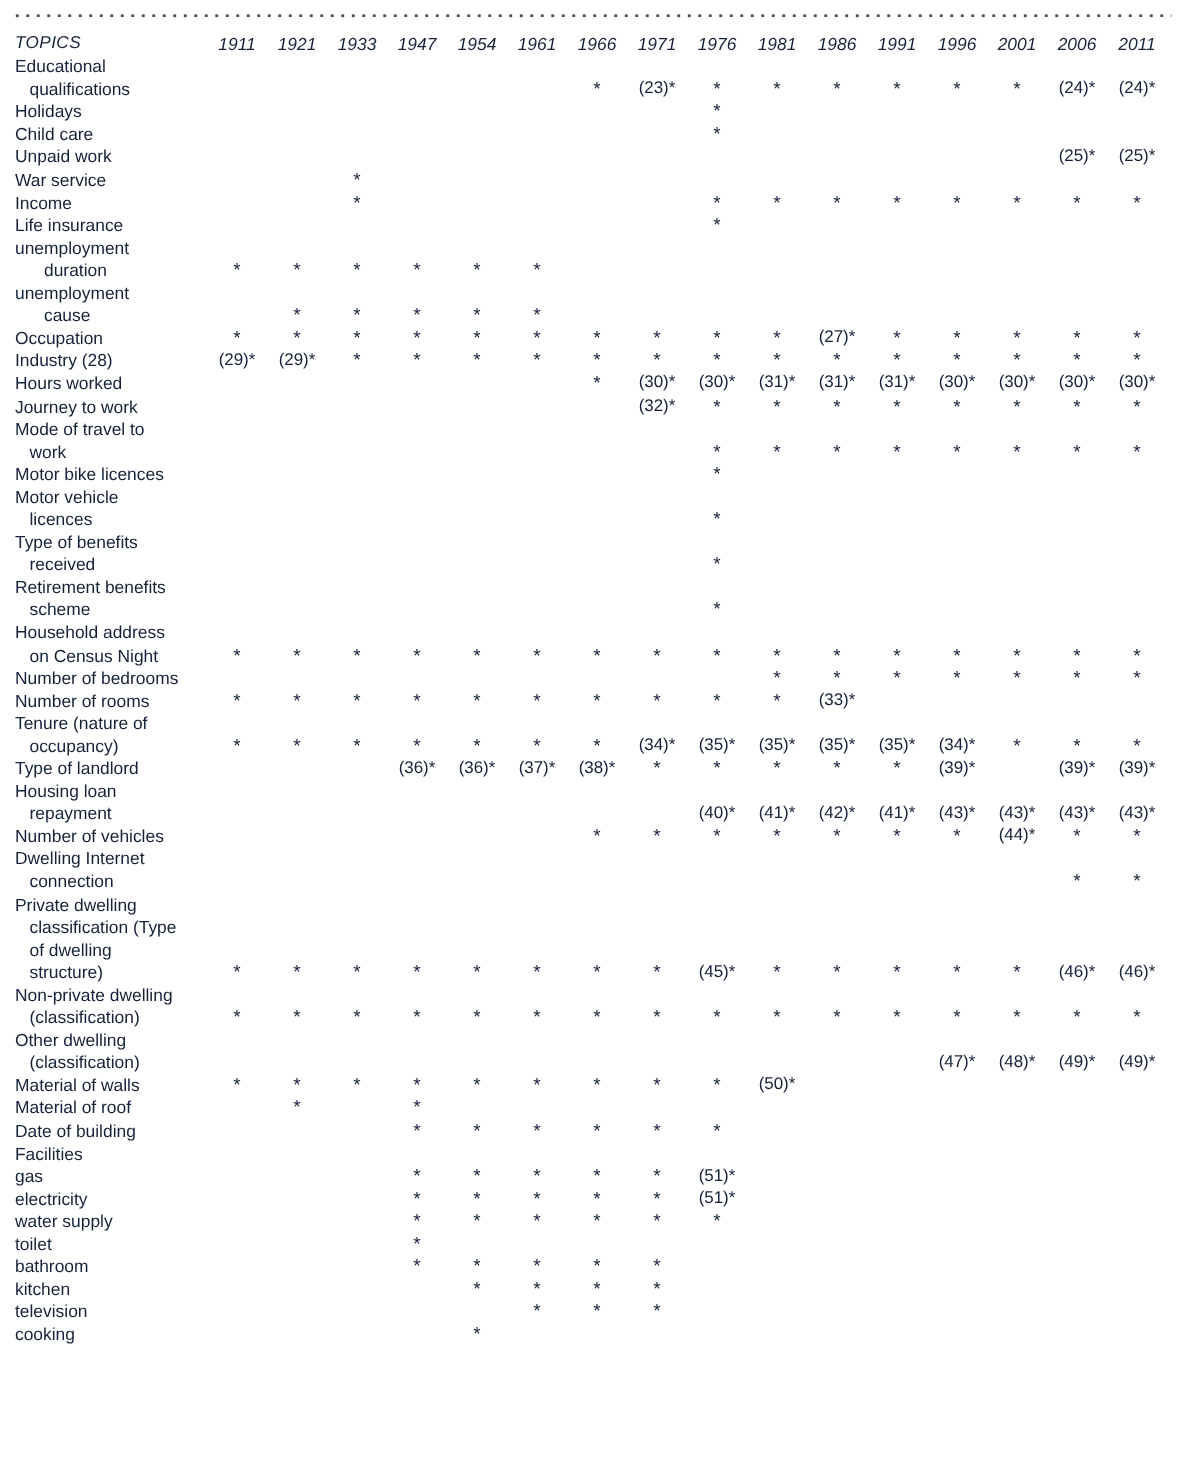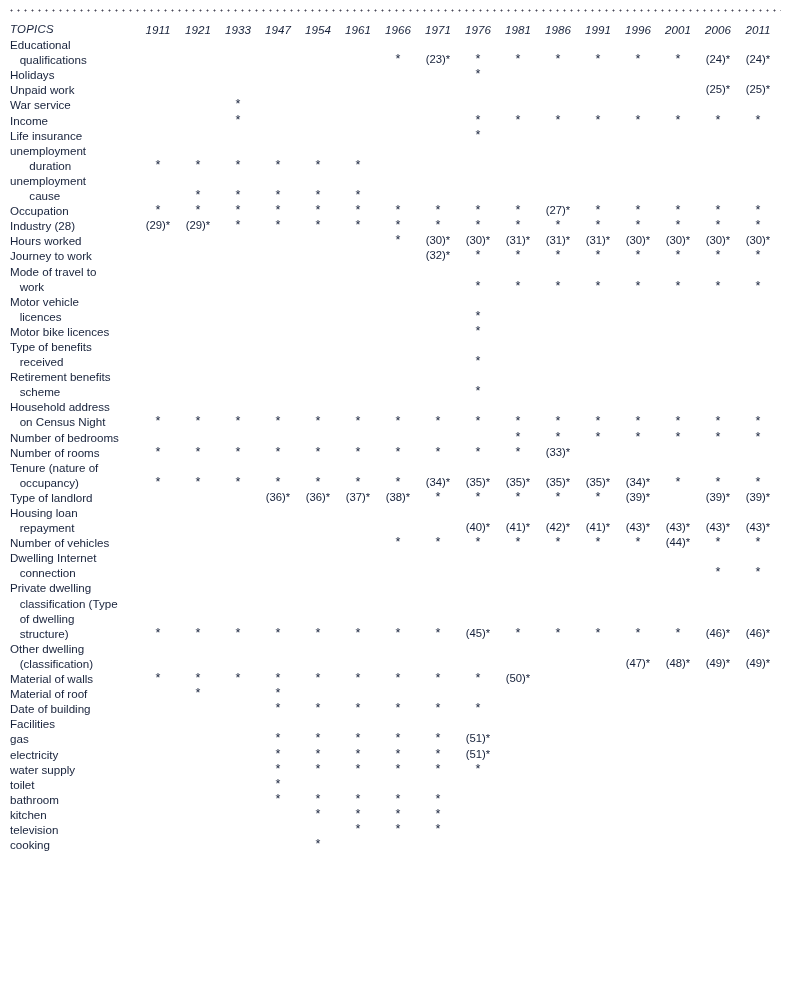--- a/index.html
+++ b/index.html
@@ -142,20 +142,39 @@
           <td class="cell star">*</td>
           <td class="cell"></td>
           <td class="cell"></td>
           <td class="cell"></td>
           <td class="cell"></td>
           <td class="cell"></td>
           <td class="cell"></td>
           <td class="cell"></td>
         </tr>
         <tr>
+          <td class="label">Child care</td>
+          <td class="cell"></td>
+          <td class="cell"></td>
+          <td class="cell"></td>
+          <td class="cell"></td>
+          <td class="cell"></td>
+          <td class="cell"></td>
+          <td class="cell"></td>
+          <td class="cell"></td>
+          <td class="cell star">*</td>
+          <td class="cell"></td>
+          <td class="cell"></td>
+          <td class="cell"></td>
+          <td class="cell"></td>
+          <td class="cell"></td>
+          <td class="cell"></td>
+          <td class="cell"></td>
+        </tr>
+        <tr>
           <td class="label">Unpaid work</td>
           <td class="cell"></td>
           <td class="cell"></td>
           <td class="cell"></td>
           <td class="cell"></td>
           <td class="cell"></td>
           <td class="cell"></td>
           <td class="cell"></td>
           <td class="cell"></td>
           <td class="cell"></td>
@@ -354,41 +373,41 @@
           <td class="cell star">*</td>
           <td class="cell star">*</td>
           <td class="cell star">*</td>
           <td class="cell star">*</td>
           <td class="cell star">*</td>
           <td class="cell star">*</td>
           <td class="cell star">*</td>
           <td class="cell star">*</td>
         </tr>
         <tr>
+          <td class="label">Motor bike licences</td>
+          <td class="cell"></td>
+          <td class="cell"></td>
+          <td class="cell"></td>
+          <td class="cell"></td>
+          <td class="cell"></td>
+          <td class="cell"></td>
+          <td class="cell"></td>
+          <td class="cell"></td>
+          <td class="cell star">*</td>
+          <td class="cell"></td>
+          <td class="cell"></td>
+          <td class="cell"></td>
+          <td class="cell"></td>
+          <td class="cell"></td>
+          <td class="cell"></td>
+          <td class="cell"></td>
+        </tr>
+        <tr>
           <td class="label">Motor vehicle
    licences</td>
-          <td class="cell"></td>
-          <td class="cell"></td>
-          <td class="cell"></td>
-          <td class="cell"></td>
-          <td class="cell"></td>
-          <td class="cell"></td>
-          <td class="cell"></td>
-          <td class="cell"></td>
-          <td class="cell star">*</td>
-          <td class="cell"></td>
-          <td class="cell"></td>
-          <td class="cell"></td>
-          <td class="cell"></td>
-          <td class="cell"></td>
-          <td class="cell"></td>
-          <td class="cell"></td>
-        </tr>
-        <tr>
-          <td class="label">Motor bike licences</td>
           <td class="cell"></td>
           <td class="cell"></td>
           <td class="cell"></td>
           <td class="cell"></td>
           <td class="cell"></td>
           <td class="cell"></td>
           <td class="cell"></td>
           <td class="cell"></td>
           <td class="cell star">*</td>
           <td class="cell"></td>
@@ -611,20 +630,40 @@
           <td class="cell">(45)*</td>
           <td class="cell star">*</td>
           <td class="cell star">*</td>
           <td class="cell star">*</td>
           <td class="cell star">*</td>
           <td class="cell star">*</td>
           <td class="cell">(46)*</td>
           <td class="cell">(46)*</td>
         </tr>
         <tr>
+          <td class="label">Non-private dwelling
+   (classification)</td>
+          <td class="cell star">*</td>
+          <td class="cell star">*</td>
+          <td class="cell star">*</td>
+          <td class="cell star">*</td>
+          <td class="cell star">*</td>
+          <td class="cell star">*</td>
+          <td class="cell star">*</td>
+          <td class="cell star">*</td>
+          <td class="cell star">*</td>
+          <td class="cell star">*</td>
+          <td class="cell star">*</td>
+          <td class="cell star">*</td>
+          <td class="cell star">*</td>
+          <td class="cell star">*</td>
+          <td class="cell star">*</td>
+          <td class="cell star">*</td>
+        </tr>
+        <tr>
           <td class="label">Other dwelling
    (classification)</td>
           <td class="cell"></td>
           <td class="cell"></td>
           <td class="cell"></td>
           <td class="cell"></td>
           <td class="cell"></td>
           <td class="cell"></td>
           <td class="cell"></td>
           <td class="cell"></td>

